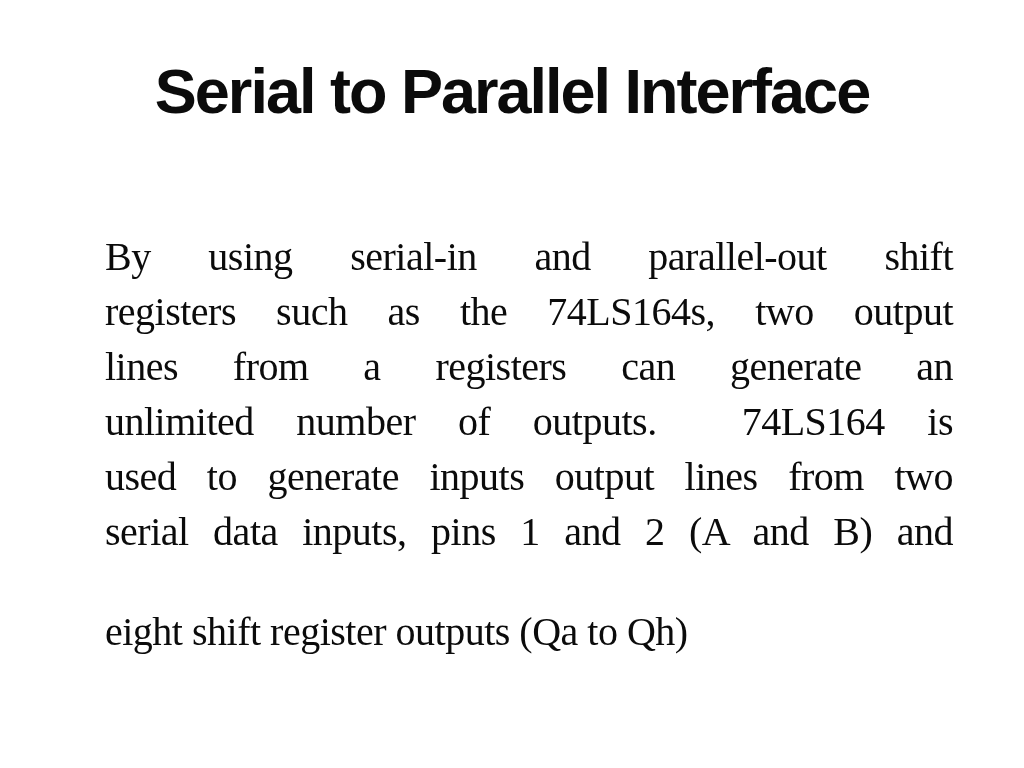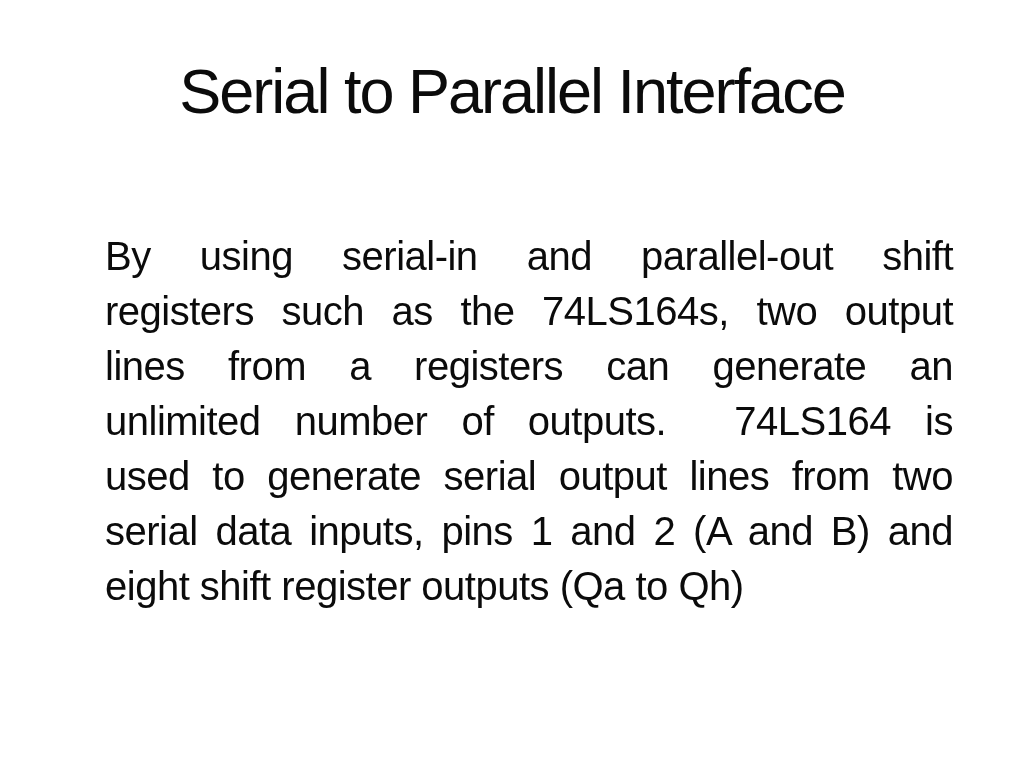--- a/index.html
+++ b/index.html
@@ -17,52 +17,54 @@
     overflow: hidden;
   }
   .slide-title {
     position: absolute;
     top: 56px;
     left: 0;
     right: 0;
     text-align: center;
     font-size: 63px;
     line-height: 70px;
-    font-weight: 400;
+    font-weight: 700;
     letter-spacing: -2px;
     white-space: nowrap;
   }
   .body-text {
     position: absolute;
     left: 105px;
     top: 229px;
     width: 848px;
     font-size: 40px;
     line-height: 55px;
     letter-spacing: -0.5px;
   }
   .body-line {
     text-align: justify;
     text-align-last: justify;
     text-justify: inter-word;
     white-space: nowrap;
+    font-family: Liberation Serif, serif;
   }
   .body-line.last {
     text-align: left;
     text-align-last: left;
+    margin-top: 45px;
   }
 </style>
 </head>
 <body>
 
 <div class="slide" style="--bg: #ffffff; --fg: #0b0b0b;">
   <div class="slide-title">Serial to Parallel Interface</div>
 
   <div class="body-text">
     <div class="body-line">By using serial-in and parallel-out shift</div>
     <div class="body-line">registers such as the 74LS164s, two output</div>
     <div class="body-line">lines from a registers can generate an</div>
     <div class="body-line">unlimited number of outputs.&nbsp; 74LS164 is</div>
-    <div class="body-line">used to generate serial output lines from two</div>
+    <div class="body-line">used to generate inputs output lines from two</div>
     <div class="body-line">serial data inputs, pins 1 and 2 (A and B) and</div>
     <div class="body-line last">eight shift register outputs (Qa to Qh)</div>
   </div>
 </div>
 
 </body></html>

